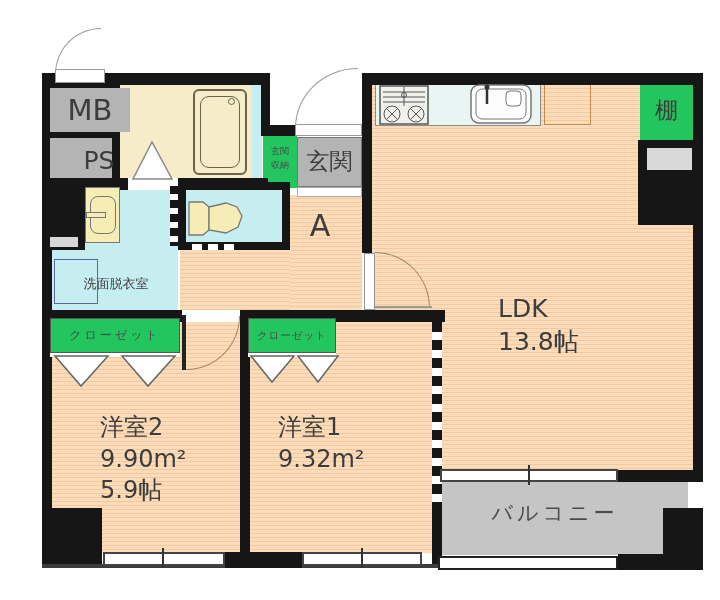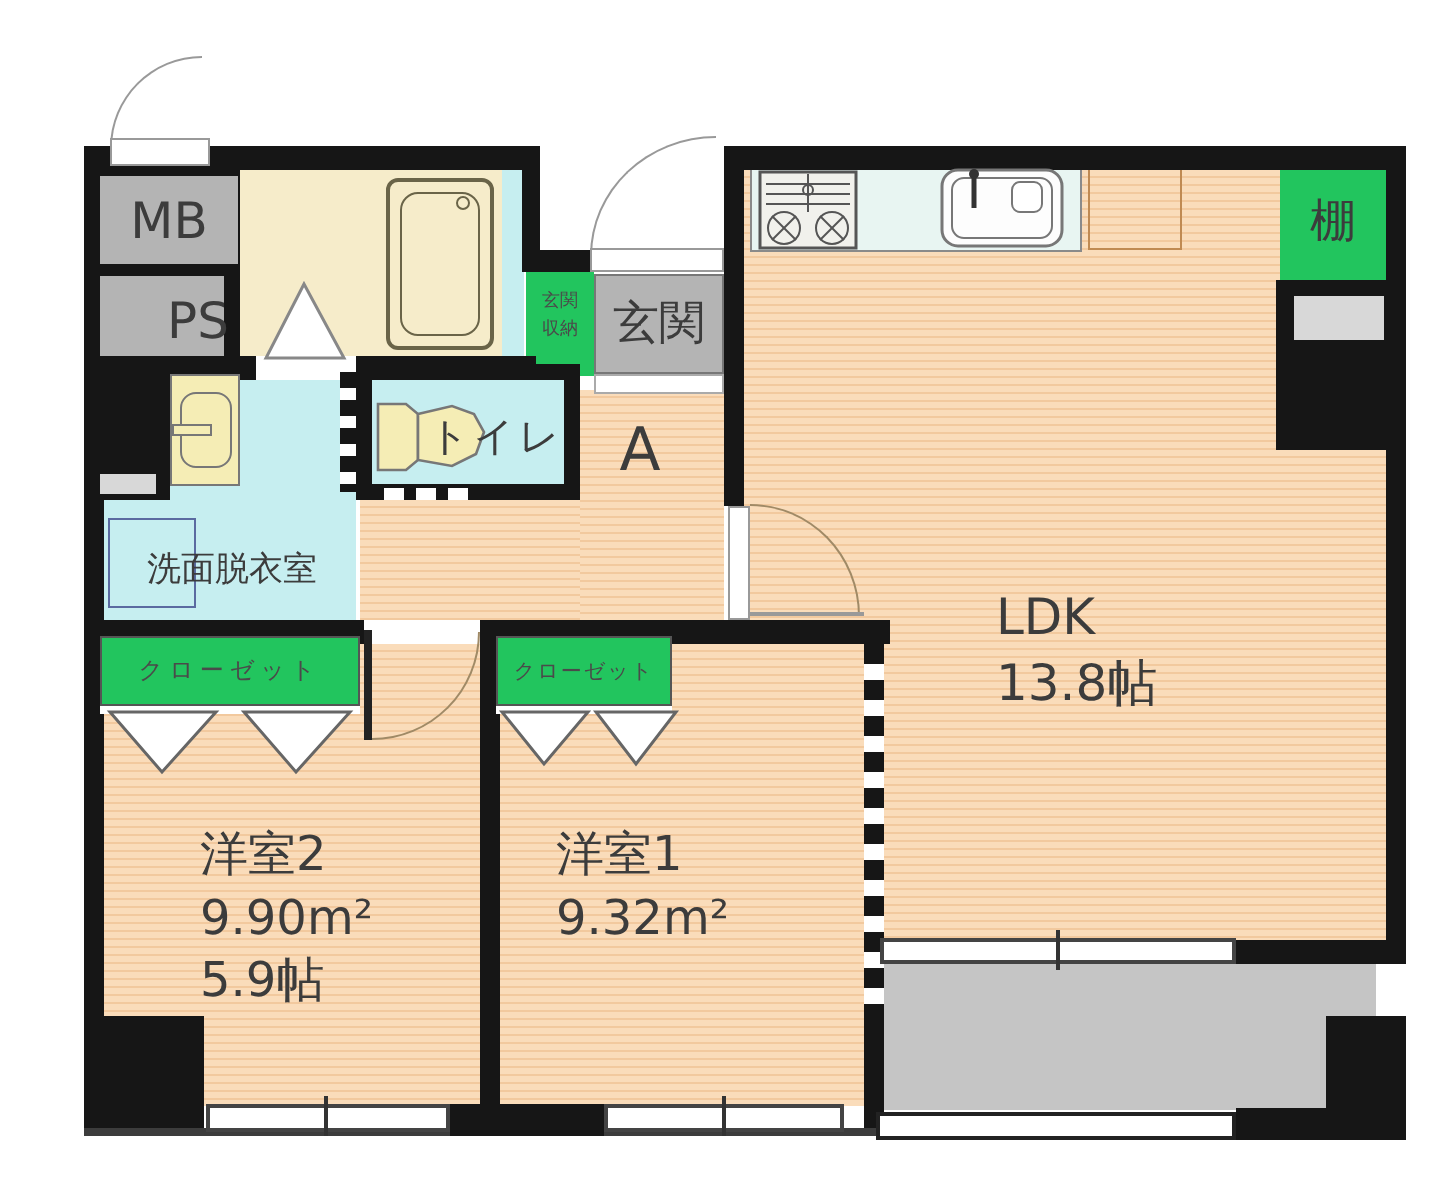--- a/index.html
+++ b/index.html
@@ -38,21 +38,21 @@
   <div class="abs" style="left:297px;top:187px;width:65px;height:10px;background:#fff;border:1px solid #aaa;"></div>
   <div class="abs bal" style="left:440px;top:482px;width:248px;height:26px;"></div>
   <div class="abs bal" style="left:440px;top:508px;width:223px;height:47px;"></div>
   <div class="abs pink" style="left:640px;top:80px;width:53px;height:60px;"></div>
   <div class="abs counter" style="left:375px;top:83px;width:166px;height:43px;"></div>
   <div class="abs" style="left:544px;top:83px;width:47px;height:42px;border:1.5px solid #c08a52;"></div>
 
   <div class="abs wall" style="left:42px;top:73px;width:228px;height:12px;"></div>
   <div class="abs wall" style="left:42px;top:73px;width:10px;height:495px;"></div>
   <div class="abs wall" style="left:42px;top:73px;width:78px;height:117px;"></div>
-  <div class="abs ugray lbl" style="left:50px;top:88px;width:69px;height:44px;font-size:25px;">
+  <div class="abs ugray lbl" style="left:50px;top:88px;width:80px;height:44px;font-size:29px;">
       <span>MB</span>
     </div>
   <div class="abs ugray lbl" style="left:50px;top:138px;width:62px;height:44px;font-size:25px;padding-left:36px;">
       <span>PS</span>
     </div>
   <div class="abs wall" style="left:42px;top:178px;width:226px;height:12px;"></div>
   <div class="abs" style="left:128px;top:178px;width:50px;height:12px;background:#fff;"></div>
   <div class="abs wall" style="left:261px;top:75px;width:9px;height:61px;"></div>
   <div class="abs wall" style="left:261px;top:125px;width:40px;height:11px;"></div>
   <div class="abs wall" style="left:362px;top:73px;width:10px;height:180px;"></div>
@@ -147,24 +147,21 @@
     </g>
   </svg>
 
   <div class="abs" style="left:263px;top:145px;width:34px;height:34px;text-align:center;font-size:9px;line-height:1.5;color:#4a4a4a;">
     <div>玄関</div>
     <div>収納</div>
   </div>
   <div class="abs lbl" style="left:297px;top:146px;width:65px;height:30px;font-size:23px;">
       <span>玄関</span>
     </div>
-  <div class="abs lbl" style="left:208px;top:204px;width:80px;height:28px;font-size:20px;letter-spacing:2px;">
-      <span>トイレ</span>
-    </div>
-  <div class="abs lbl" style="left:56px;top:272px;width:120px;height:24px;font-size:17px;">
+  <div class="abs lbl" style="left:56px;top:272px;width:120px;height:24px;font-size:13px;">
       <span>洗面脱衣室</span>
     </div>
   <div class="abs lbl" style="left:300px;top:206px;width:40px;height:38px;font-size:30px;">
       <span>A</span>
     </div>
   <div class="abs lbl" style="left:640px;top:80px;width:53px;height:60px;font-size:23px;">
       <span>棚</span>
     </div>
   <div class="abs roomtxt" style="left:498px;top:292px;font-size:25px;">
     <div>LDK</div>
@@ -172,14 +169,17 @@
   </div>
   <div class="abs roomtxt" style="left:100px;top:412px;font-size:24px;">
     <div>洋室2</div>
     <div>9.90m²</div>
     <div>5.9帖</div>
   </div>
   <div class="abs roomtxt" style="left:278px;top:412px;font-size:24px;">
     <div>洋室1</div>
     <div>9.32m²</div>
   </div>
+  <div class="abs lbl" style="left:460px;top:495px;width:190px;height:35px;font-size:21px;letter-spacing:4px;color:#4c4c4c;">
+      <span>バルコニー</span>
+    </div>
 
 </div>
 
 </body></html>

